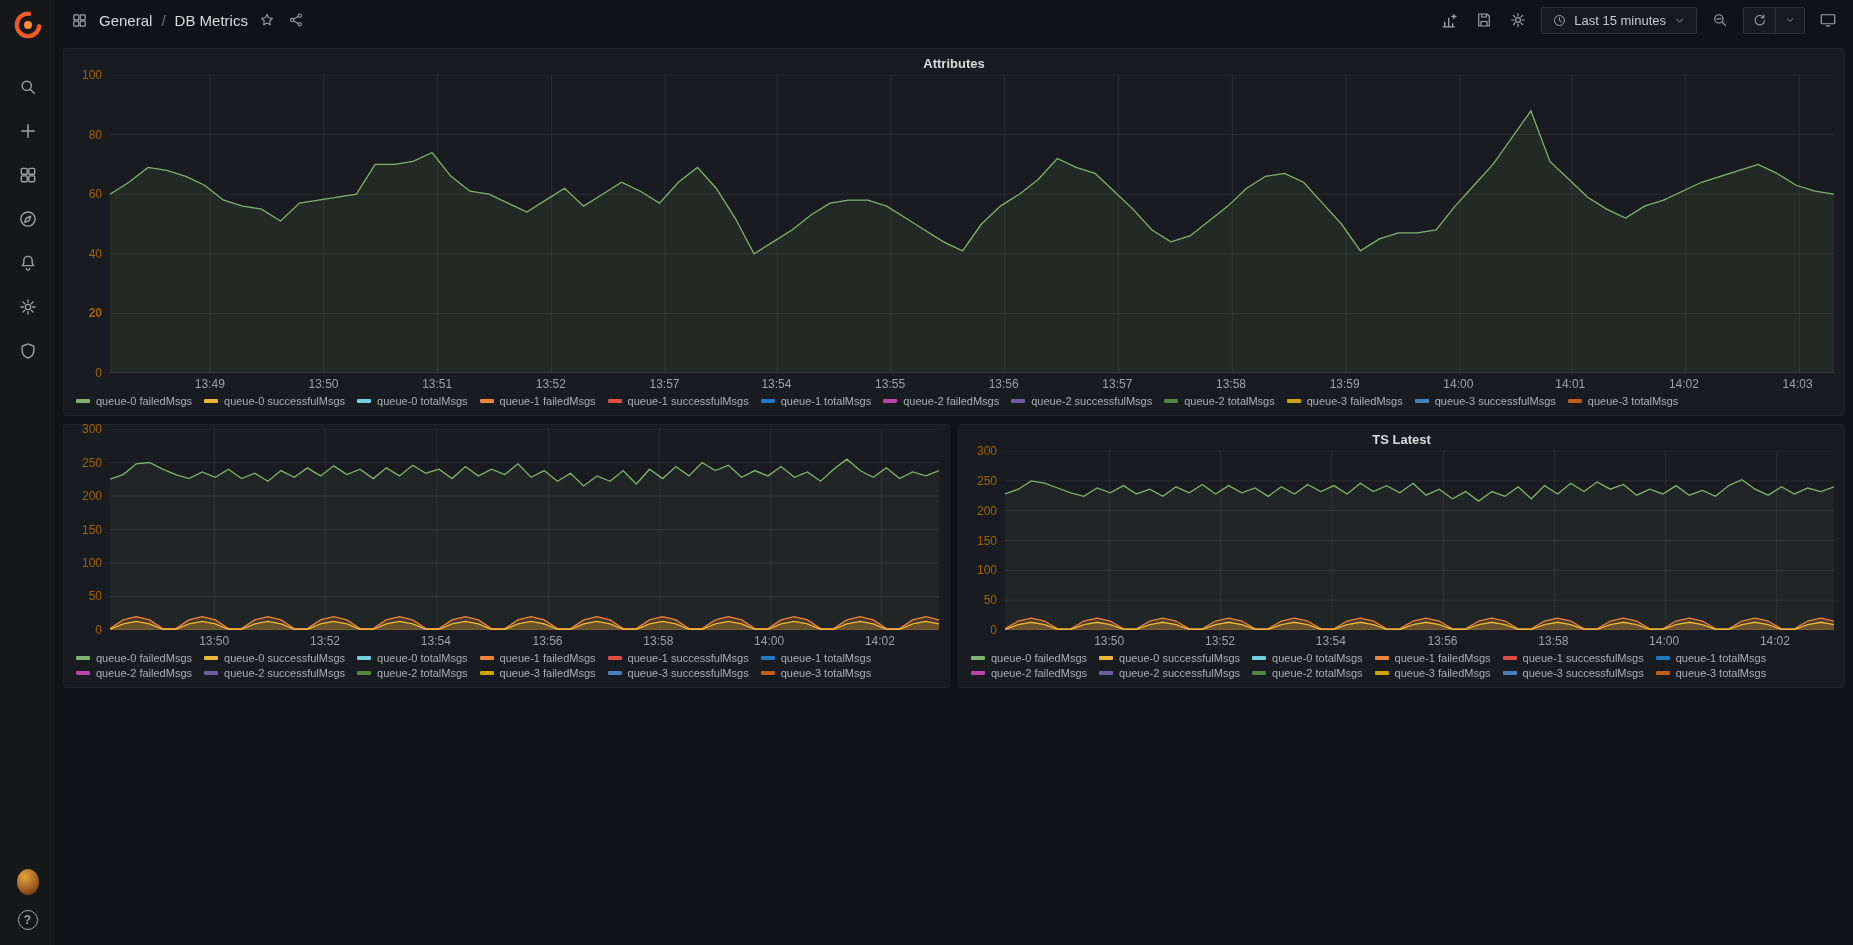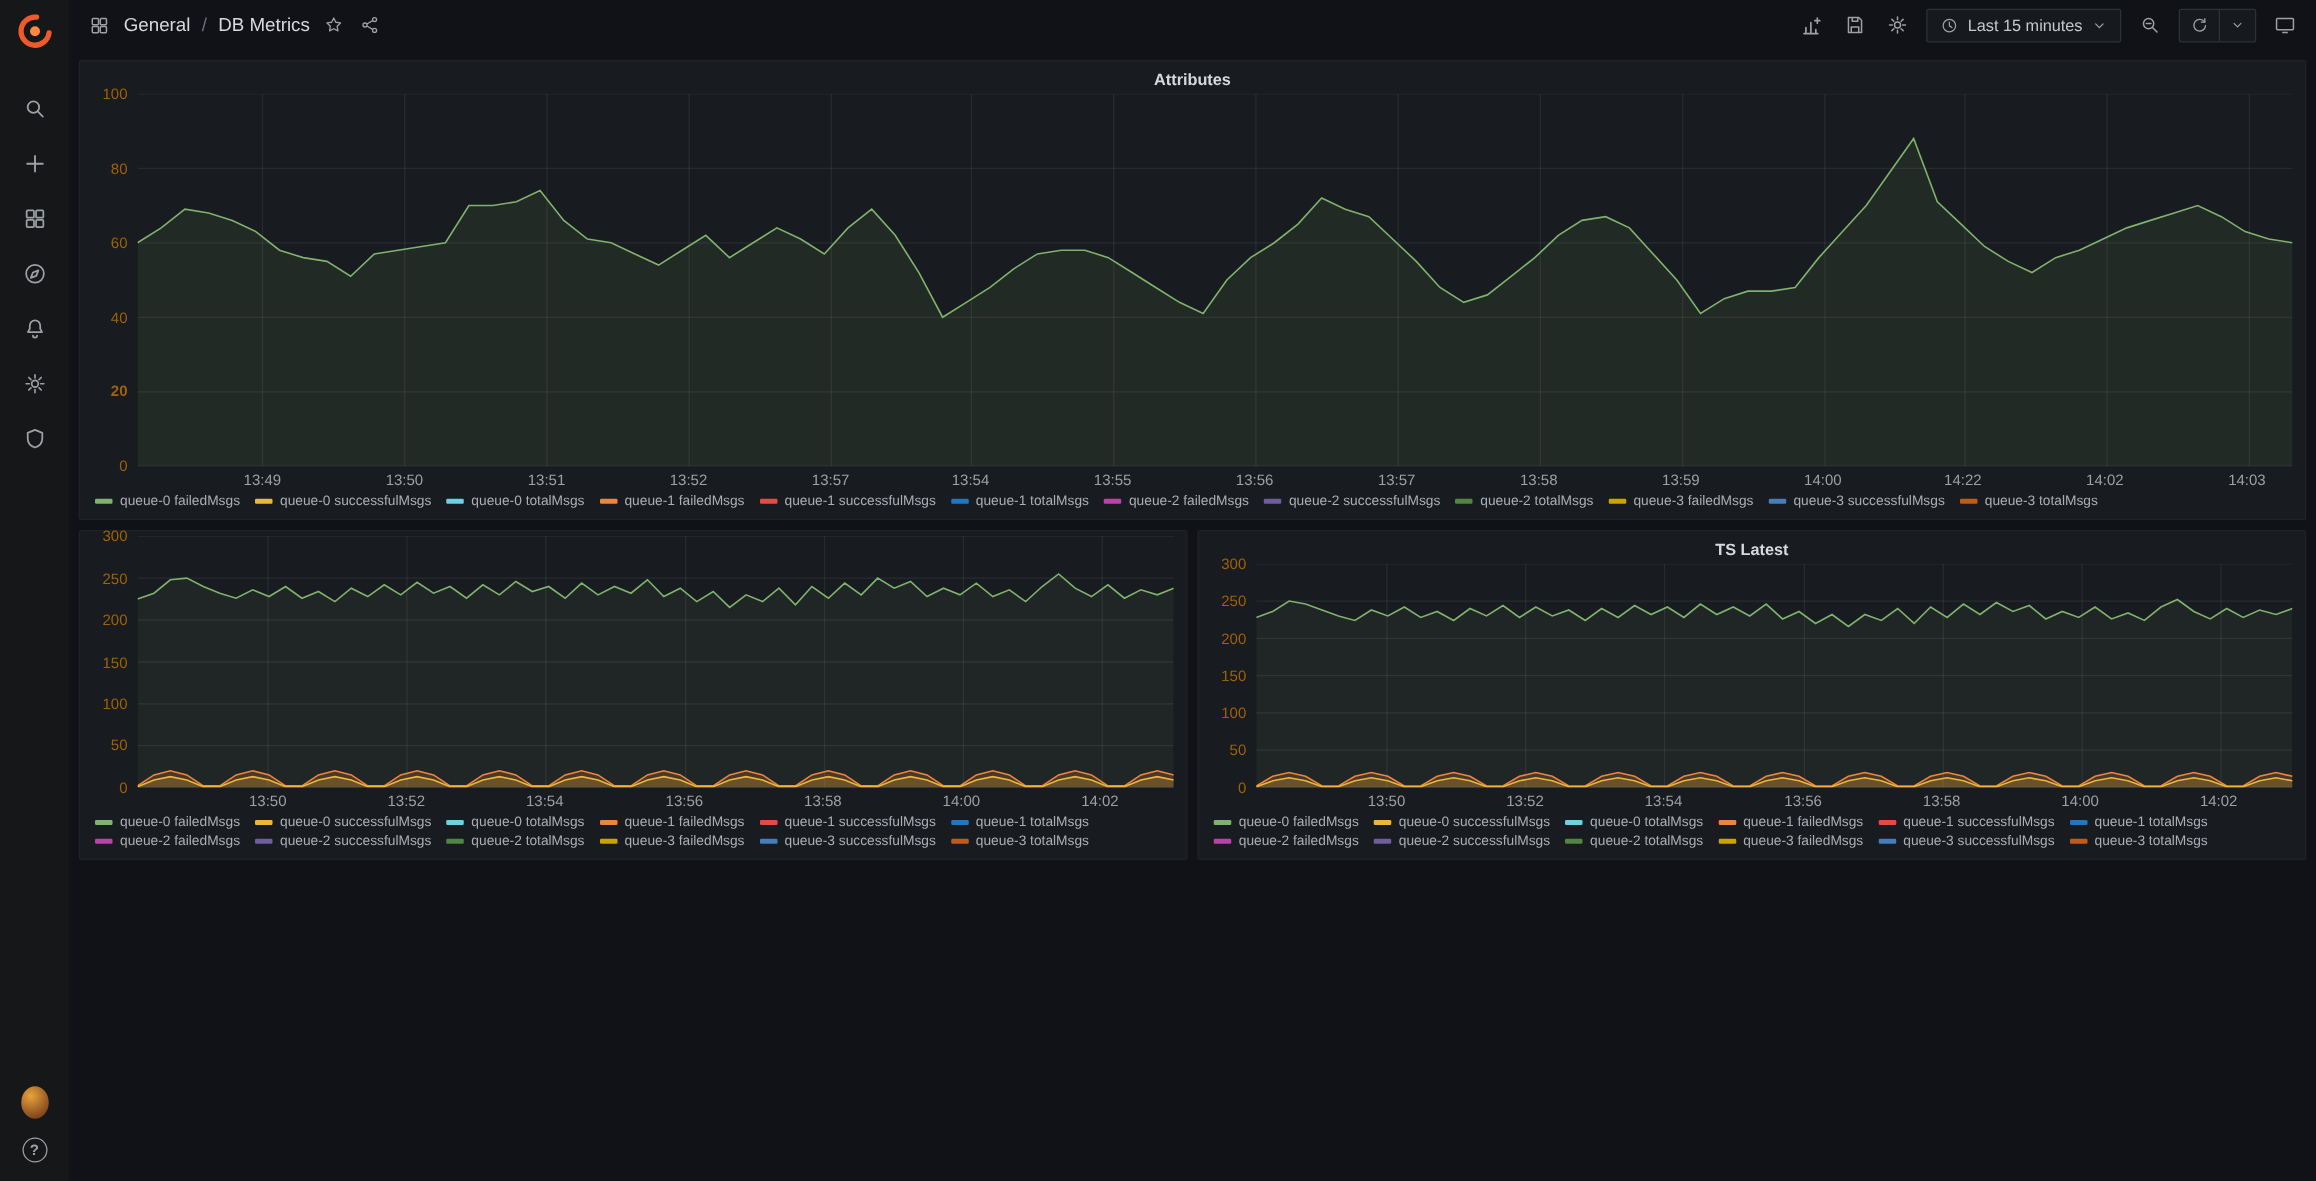--- a/index.html
+++ b/index.html
@@ -276,21 +276,21 @@
           <span class="x-tick" style="left: 19%;">13:51</span>
           <span class="x-tick" style="left: 25.6%;">13:52</span>
           <span class="x-tick" style="left: 32.2%;">13:57</span>
           <span class="x-tick" style="left: 38.7%;">13:54</span>
           <span class="x-tick" style="left: 45.3%;">13:55</span>
           <span class="x-tick" style="left: 51.9%;">13:56</span>
           <span class="x-tick" style="left: 58.5%;">13:57</span>
           <span class="x-tick" style="left: 65.1%;">13:58</span>
           <span class="x-tick" style="left: 71.7%;">13:59</span>
           <span class="x-tick" style="left: 78.3%;">14:00</span>
-          <span class="x-tick" style="left: 84.8%;">14:22</span>
+          <span class="x-tick" style="left: 84.8%;">14:01</span>
           <span class="x-tick" style="left: 91.4%;">14:02</span>
           <span class="x-tick" style="left: 98%;">14:03</span>
         </div>
       <div class="legend" style="grid-template-columns: repeat(12, max-content);">
           <span class="legend-item">
             <span class="legend-swatch" style="background: rgb(126, 178, 109);"></span>
             <span class="legend-label">queue-0 failedMsgs</span>
           </span>
           <span class="legend-item">
             <span class="legend-swatch" style="background: rgb(234, 184, 57);"></span>

